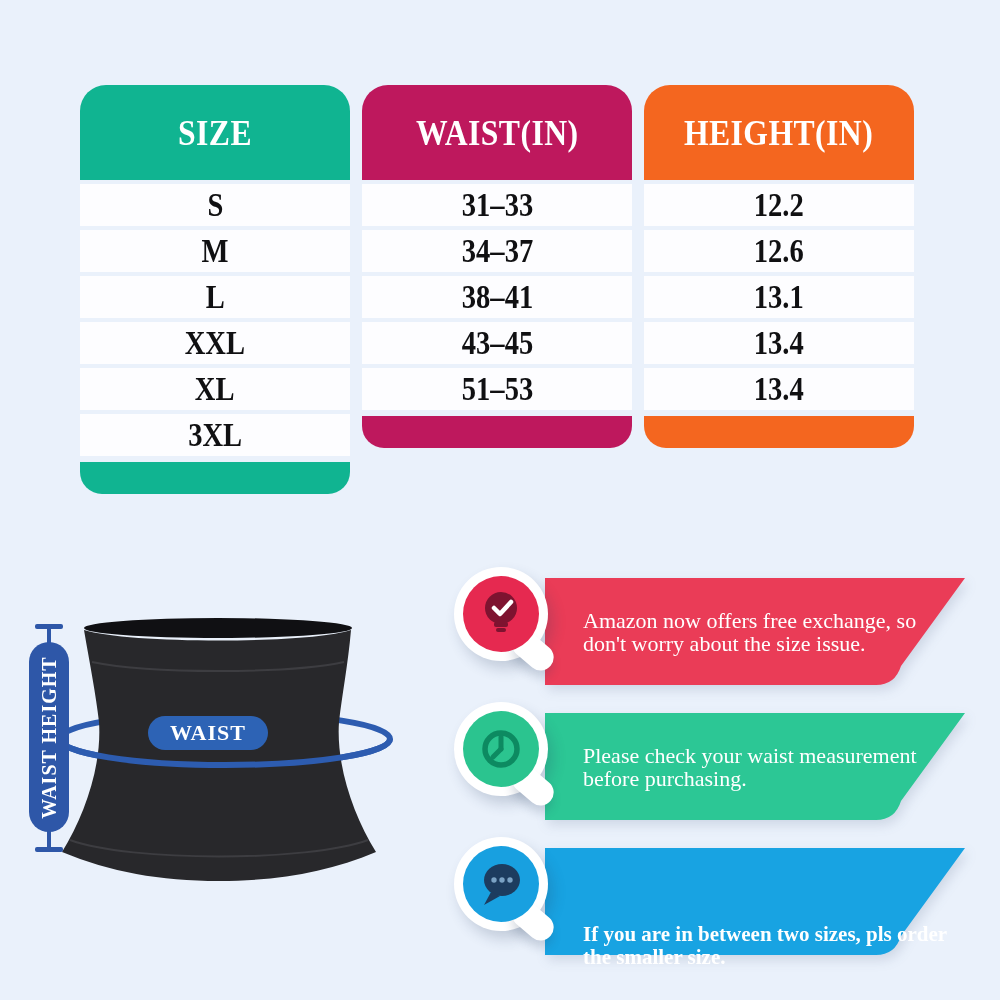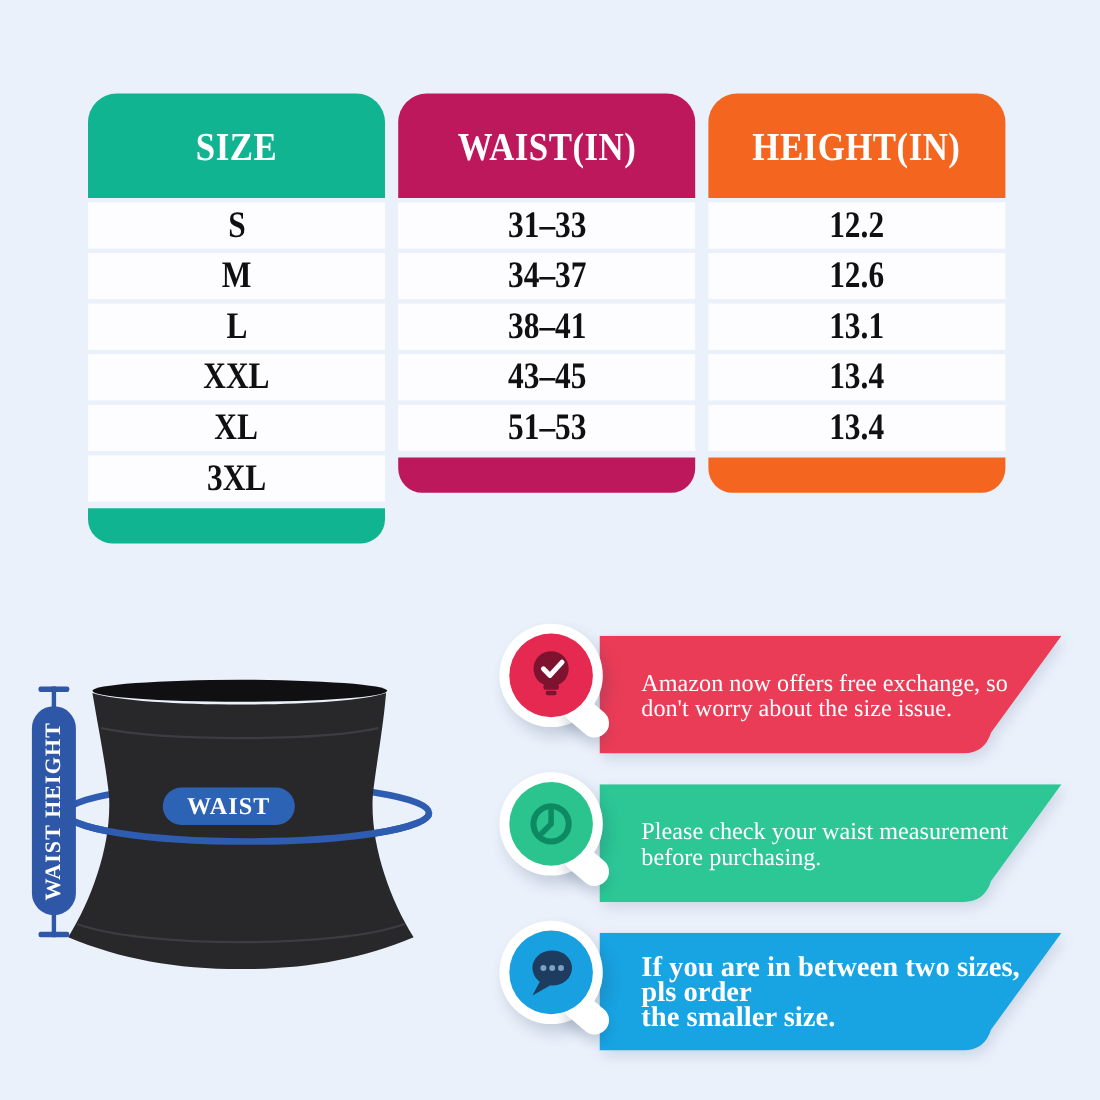--- a/index.html
+++ b/index.html
@@ -49,21 +49,21 @@
 
   
   .callout{position:absolute;left:440px;width:545px;height:140px;}
   .co-1{top:560px;} .co-2{top:695px;} .co-3{top:830px;}
   .banner-svg{position:absolute;left:105px;top:18px;filter:drop-shadow(3px 5px 6px rgba(50,70,110,0.15));}
   .banner-text{
     position:absolute;left:143px;top:18px;width:375px;height:107px;
     display:flex;flex-direction:column;justify-content:center;
     color:#fff;font-size:22px;line-height:23px;white-space:pre-line;
   }
-  .co-3 .banner-text{font-weight:700;font-size:26px;}
+  .co-3 .banner-text{font-weight:700;font-size:21px;margin-top:44px;}
   .co-circle-white{
     position:absolute;left:14px;top:7px;width:94px;height:94px;border-radius:50%;background:#fff;
     box-shadow:5px 8px 14px rgba(40,60,95,0.20);
   }
   .co-tail{
     position:absolute;left:70px;top:78px;width:46px;height:26px;border-radius:13px;background:#fff;
     transform:rotate(40deg);box-shadow:4px 6px 10px rgba(40,60,95,0.18);
   }
   .co-circle-color{
     position:absolute;left:23px;top:16px;width:76px;height:76px;border-radius:50%;

